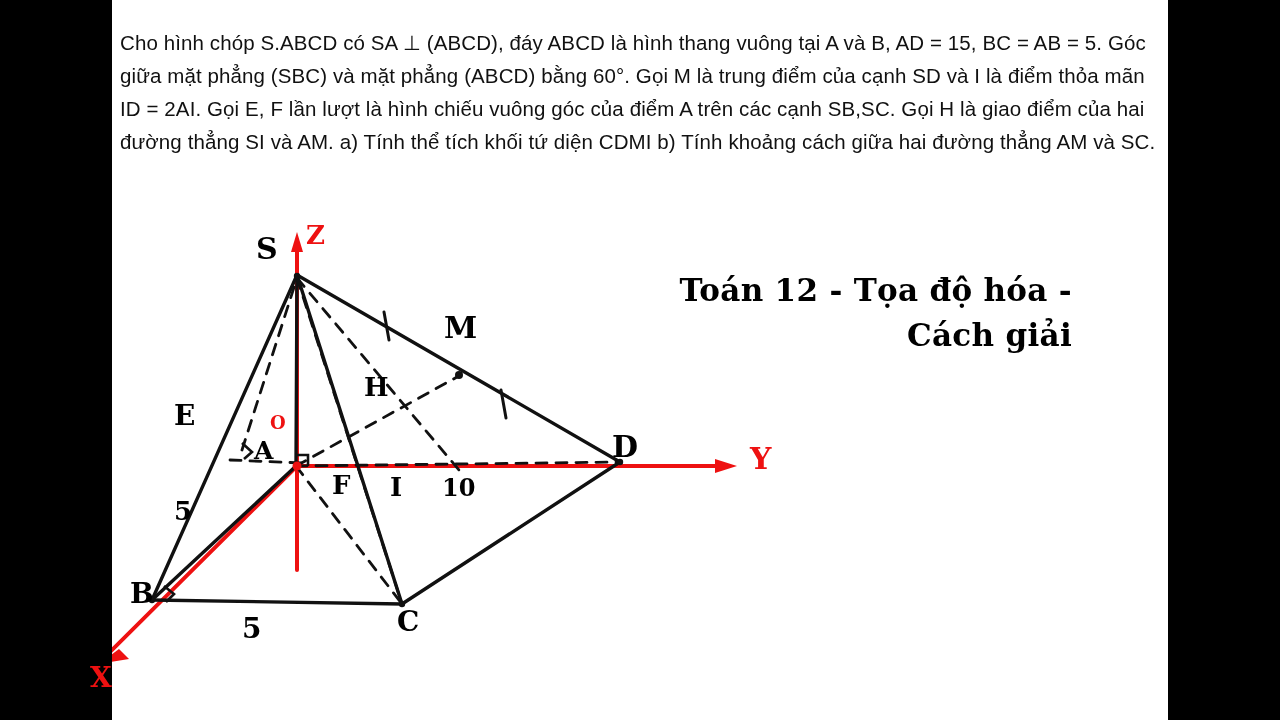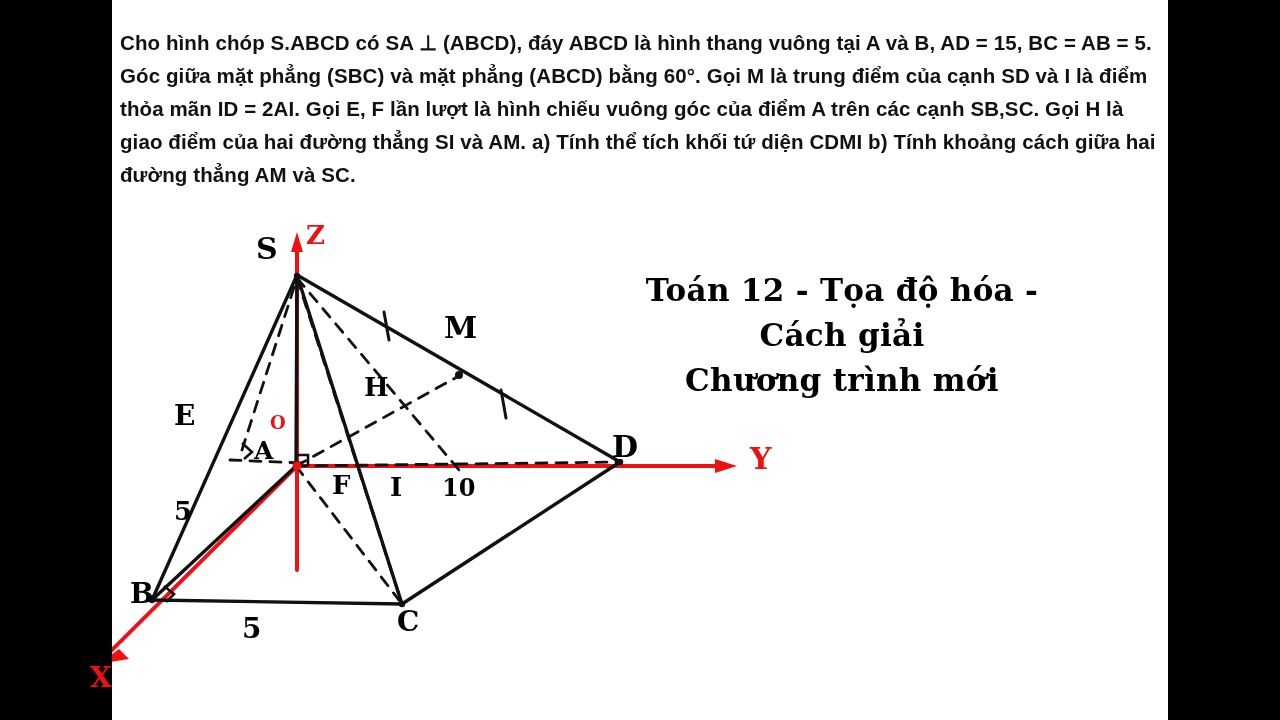--- a/index.html
+++ b/index.html
@@ -28,36 +28,36 @@
     background: #ffffff;
   }
   .problem-text {
     position: absolute;
     left: 8px;
     top: 26px;
     width: 1040px;
     font-size: 20.5px;
     line-height: 33px;
     color: #111111;
-    font-weight: 700;
+    font-weight: 400;
     letter-spacing: 0.1px;
   }
   #figure {
     position: absolute;
     left: 0;
     top: 0;
     width: 1056px;
     height: 720px;
   }
   .title-block {
     position: absolute;
     left: 500px;
     top: 268px;
     width: 460px;
-    text-align: center;
+    text-align: right;
     font-family: "DejaVu Serif", serif;
     font-weight: bold;
     font-size: 31px;
     line-height: 45px;
     color: #000;
     letter-spacing: 0.3px;
   }
   .lbl {
     position: absolute;
     font-family: "DejaVu Serif", serif;
@@ -128,21 +128,20 @@
         <circle cx="347" cy="375" r="4"></circle>
         <circle cx="290" cy="604" r="3.2"></circle>
         <circle cx="40" cy="600" r="3.2"></circle>
         <circle cx="508" cy="462" r="3.2"></circle>
       </g>
       <circle cx="185" cy="466" r="4.5" fill="#ee1111"></circle>
     </svg>
 
     <div class="title-block">
       <div>Toán 12 - Tọa độ hóa - Cách giải</div>
-      <div>Chương trình mới</div>
     </div>
 
     <div class="lbl red" style="left:194px; top:222px;">Z</div>
     <div class="lbl red" style="left:638px; top:444px; font-size:30px;">Y</div>
     <div class="lbl red" style="left:-22px; top:664px; font-size:28px;">X</div>
     <div class="lbl red small" style="left:158px; top:414px; font-size:18px;">O</div>
 
     <div class="lbl" style="left:144px; top:234px; font-size:30px;">S</div>
     <div class="lbl" style="left:332px; top:313px; font-size:30px;">M</div>
     <div class="lbl" style="left:252px; top:374px;">H</div>

